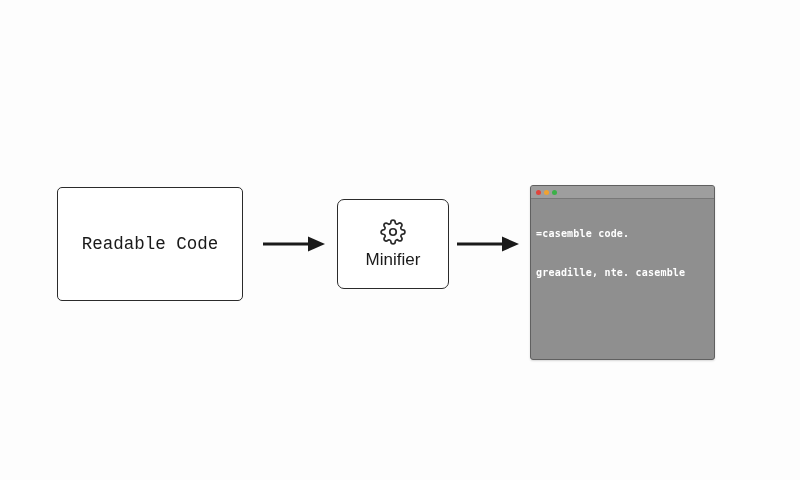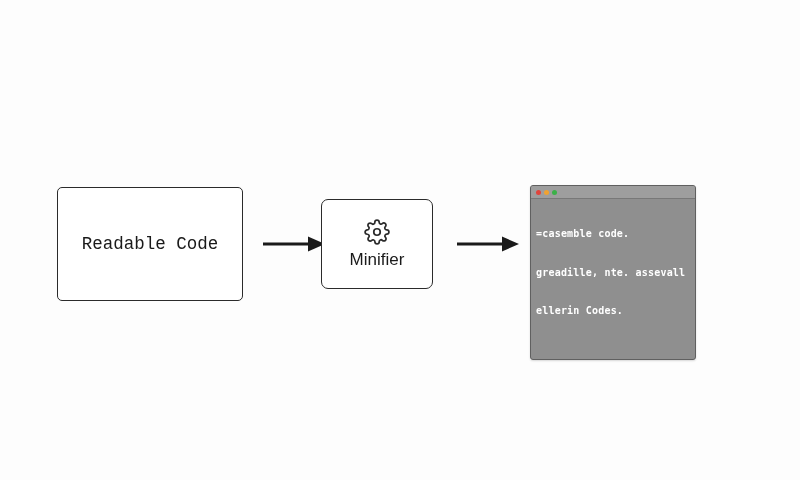--- a/index.html
+++ b/index.html
@@ -32,21 +32,21 @@
     top: 187px;
     width: 186px;
     height: 114px;
     border-radius: 5px;
     font-size: 17.5px;
     font-family: Liberation Mono, monospace;
   }
 
   
   .minifier-box {
-    left: 321px;
+    left: 337px;
     top: 199px;
     width: 112px;
     height: 90px;
     border-radius: 7px;
     flex-direction: column;
     gap: 5px;
     font-size: 17px;
   }
   .gear-wrap {
     width: 26px;
@@ -61,21 +61,21 @@
     display: block;
   }
   .arrow-1 { left: 263px; top: 234px; }
   .arrow-2 { left: 457px; top: 234px; }
 
   
   .terminal {
     position: absolute;
     left: 530px;
     top: 185px;
-    width: 166px;
+    width: 185px;
     height: 175px;
     background: #8f8f8f;
     border: 1px solid #606060;
     border-radius: 3px;
     box-sizing: border-box;
     overflow: hidden;
     box-shadow: 0 1px 2px rgba(0,0,0,0.15);
   }
   .titlebar {
     height: 13px;
@@ -139,22 +139,21 @@
   </svg>
 
   <div class="terminal">
     <div class="titlebar">
       <span class="dot dot-red"></span>
       <span class="dot dot-yellow"></span>
       <span class="dot dot-green"></span>
     </div>
     <div class="term-body">
       <div class="term-line">=casemble code.</div>
-      <div class="term-line">greadille, nte. assevall</div>
-      <div class="term-line">ellerin Codes.</div>
+      <div class="term-line">greadille, nte. casemble</div>
       
       
       
       
       
       
       
       
     </div>
   </div>

